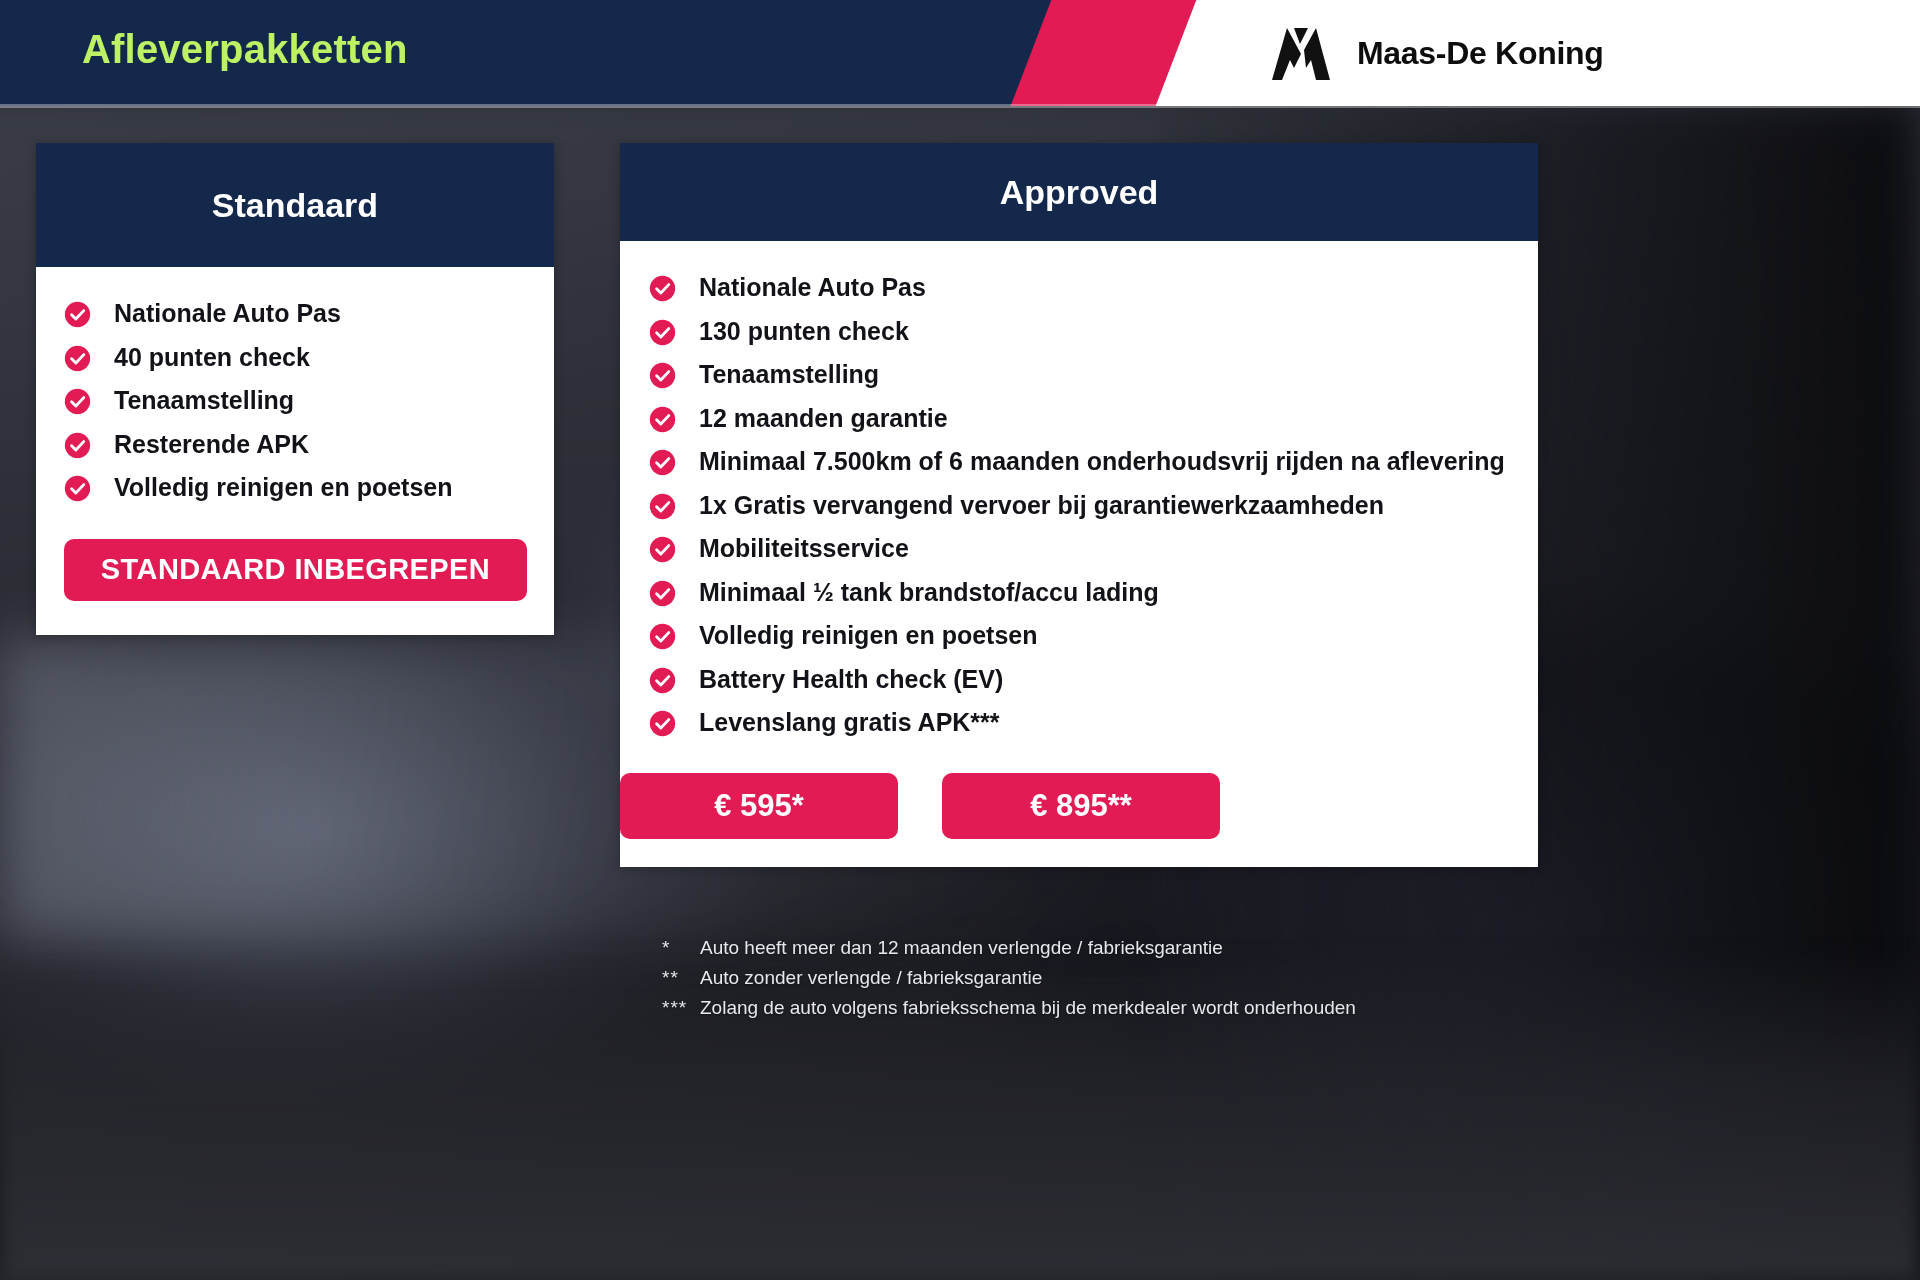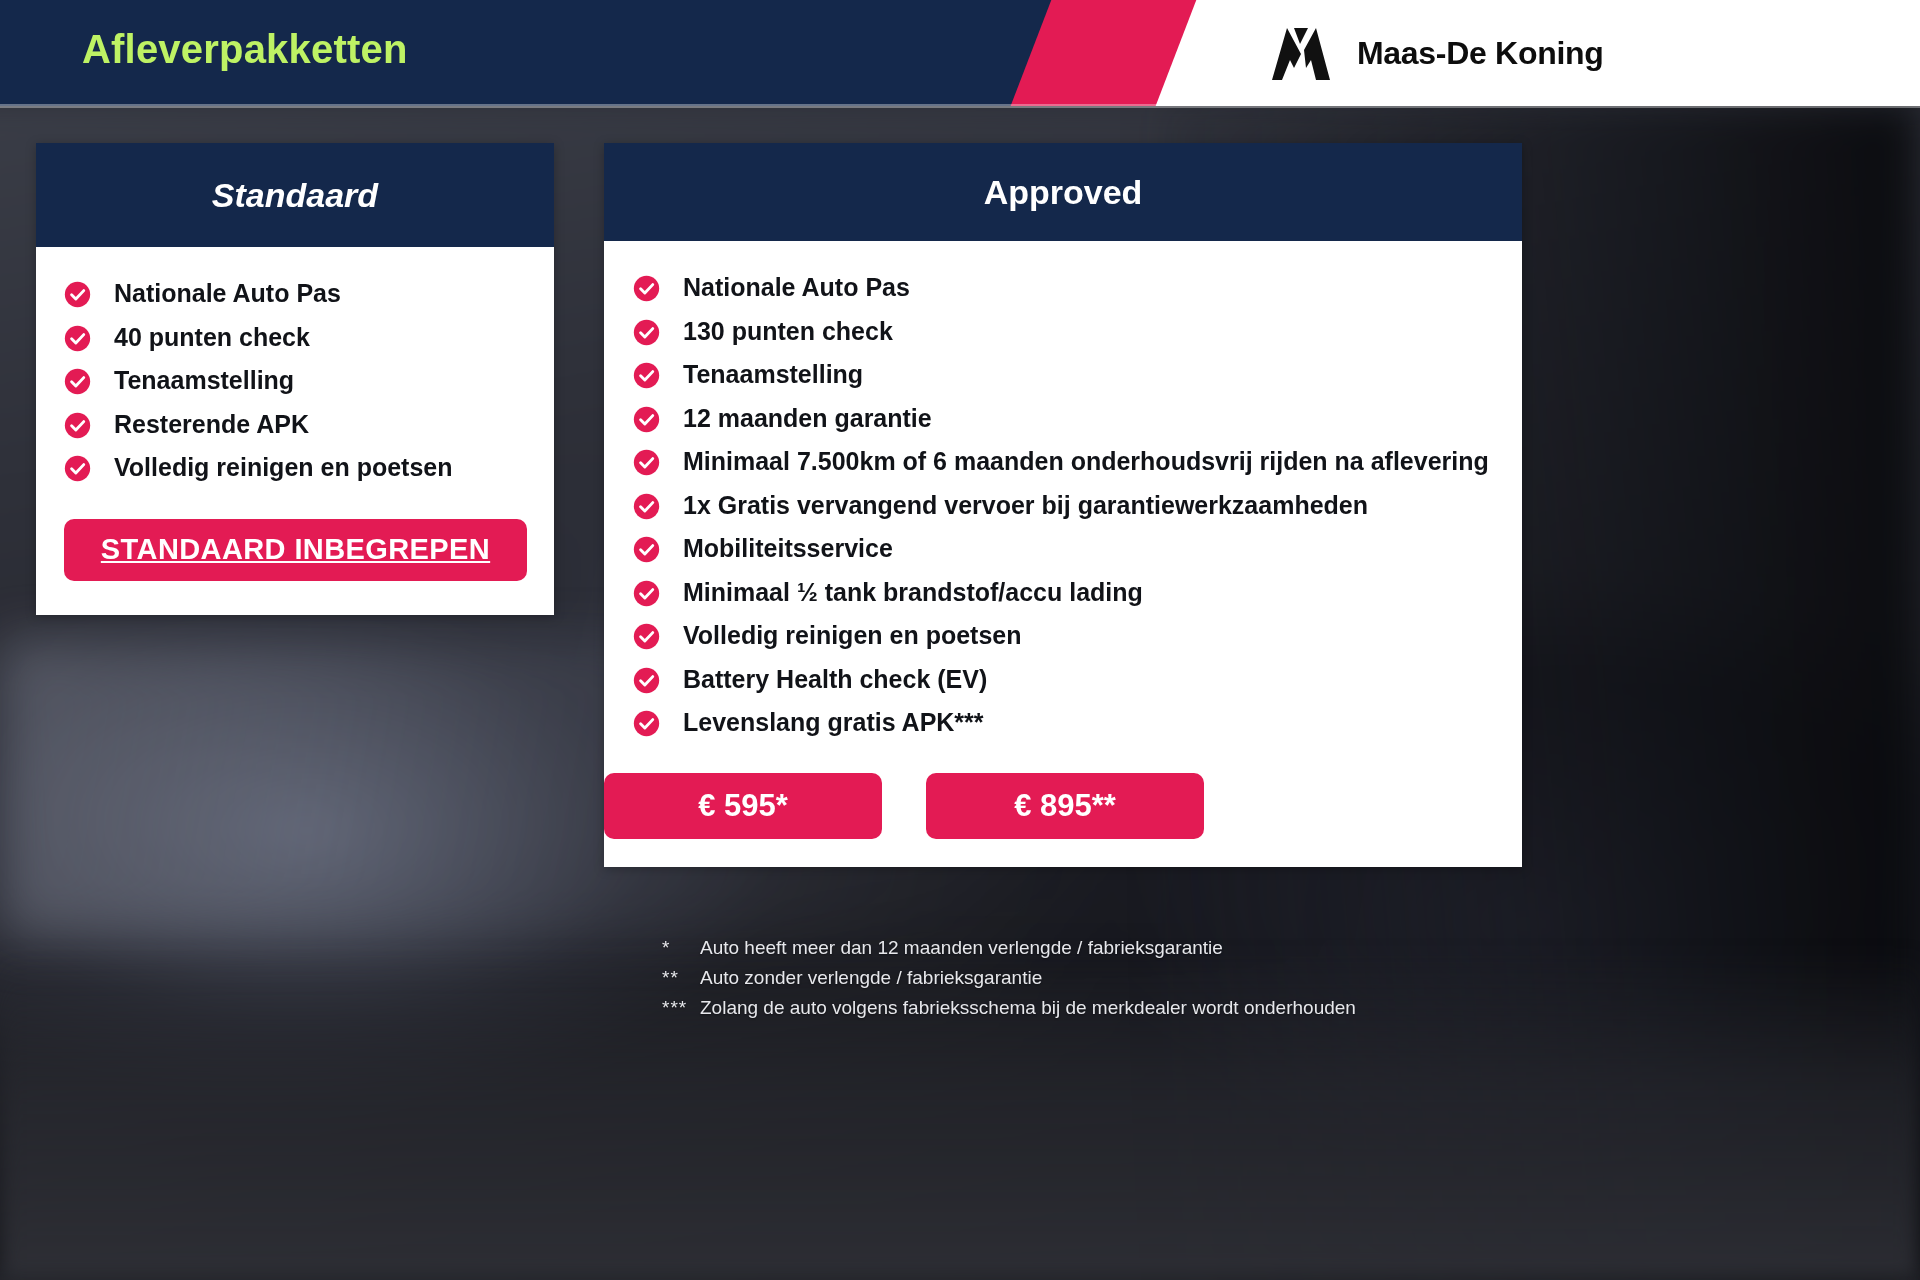--- a/index.html
+++ b/index.html
@@ -141,24 +141,24 @@
     justify-content: center;
   }
   .card-header-title {
     color: #ffffff;
     font-weight: bold;
     font-size: 34px;
   }
   .card-body { padding: 0; }
 
   .card-standaard { left: 36px; top: 143px; width: 518px; }
-  .card-standaard .card-header { height: 104px; font-style: italic; }
+  .card-standaard .card-header { height: 124px; }
   .card-standaard .card-body { padding: 30px 0 34px 0; }
 
-  .card-approved { left: 604px; top: 143px; width: 918px; }
+  .card-approved { left: 620px; top: 143px; width: 918px; }
   .card-approved .card-header { height: 98px; }
   .card-approved .card-body { padding: 30px 0 28px 0; }
 
   
   ul.features {
     list-style: none;
     margin: 0;
     padding: 0;
   }
   ul.features li {
@@ -196,21 +196,20 @@
     border: none;
     border-radius: 10px;
     box-sizing: border-box;
   }
   .btn-standaard {
     margin: 24px 0 0 28px;
     width: 463px;
     height: 62px;
     font-size: 29px;
     letter-spacing: 0.4px;
-    text-decoration: underline;
   }
   .price-row {
     display: flex;
     gap: 44px;
     margin-top: 34px;
     padding-right: 6px;
   }
   .btn-price {
     width: 278px;
     height: 66px;

